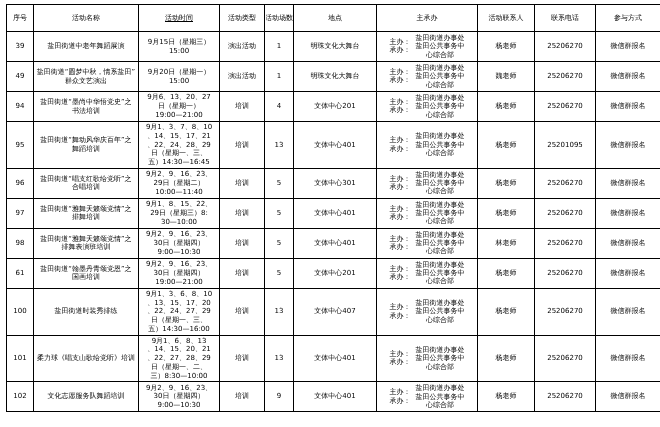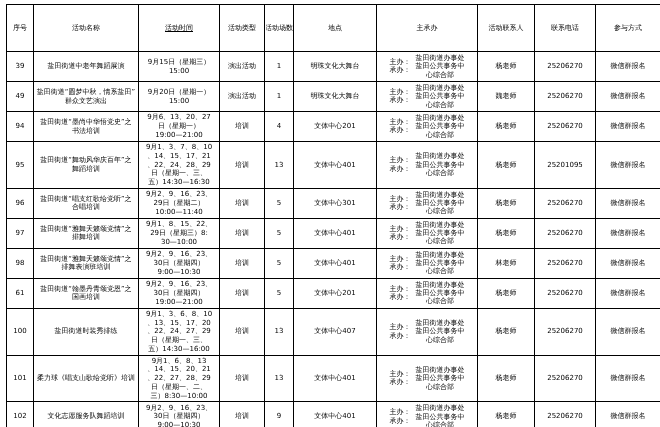--- a/index.html
+++ b/index.html
@@ -32,21 +32,21 @@
     line-height: 1.25;
     text-align: center;
     vertical-align: middle;
     padding: 1px 1px;
     word-break: break-all;
     overflow: hidden;
   }
   table.activity-table thead th {
     font-weight: normal;
     height: 22px;
-    padding: 12px 0;
+    padding: 2px 0;
     border-radius: 8px;
   }
   .col-seq { width: 26px; }
   .col-name { width: 104px; }
   .col-time { width: 80px; text-decoration: underline; }
   .col-type { width: 44px; }
   .col-count { width: 28px; }
   .col-place { width: 82px; }
   .col-host { width: 100px; }
   .col-contact { width: 56px; }
@@ -162,21 +162,21 @@
         <td>微信群报名</td>
       </tr>
       <tr>
         <td>95</td>
         <td class="cell-multiline">盐田街道“舞动风华庆百年”之
 舞蹈培训</td>
         <td class="cell-multiline">9月1、3、7、8、10
 、14、15、17、21
 、22、24、28、29
 日（星期一、三、
-五）14:30—16:30</td>
+五）14:30—16:45</td>
         <td>培训</td>
         <td>13</td>
         <td class="cell-multiline">文体中心401</td>
         <td>
           <div class="host-cell">
             <span class="host-label">主办：
 承办：</span>
             <span class="host-value">盐田街道办事处
 盐田公共事务中
 心综合部</span>

